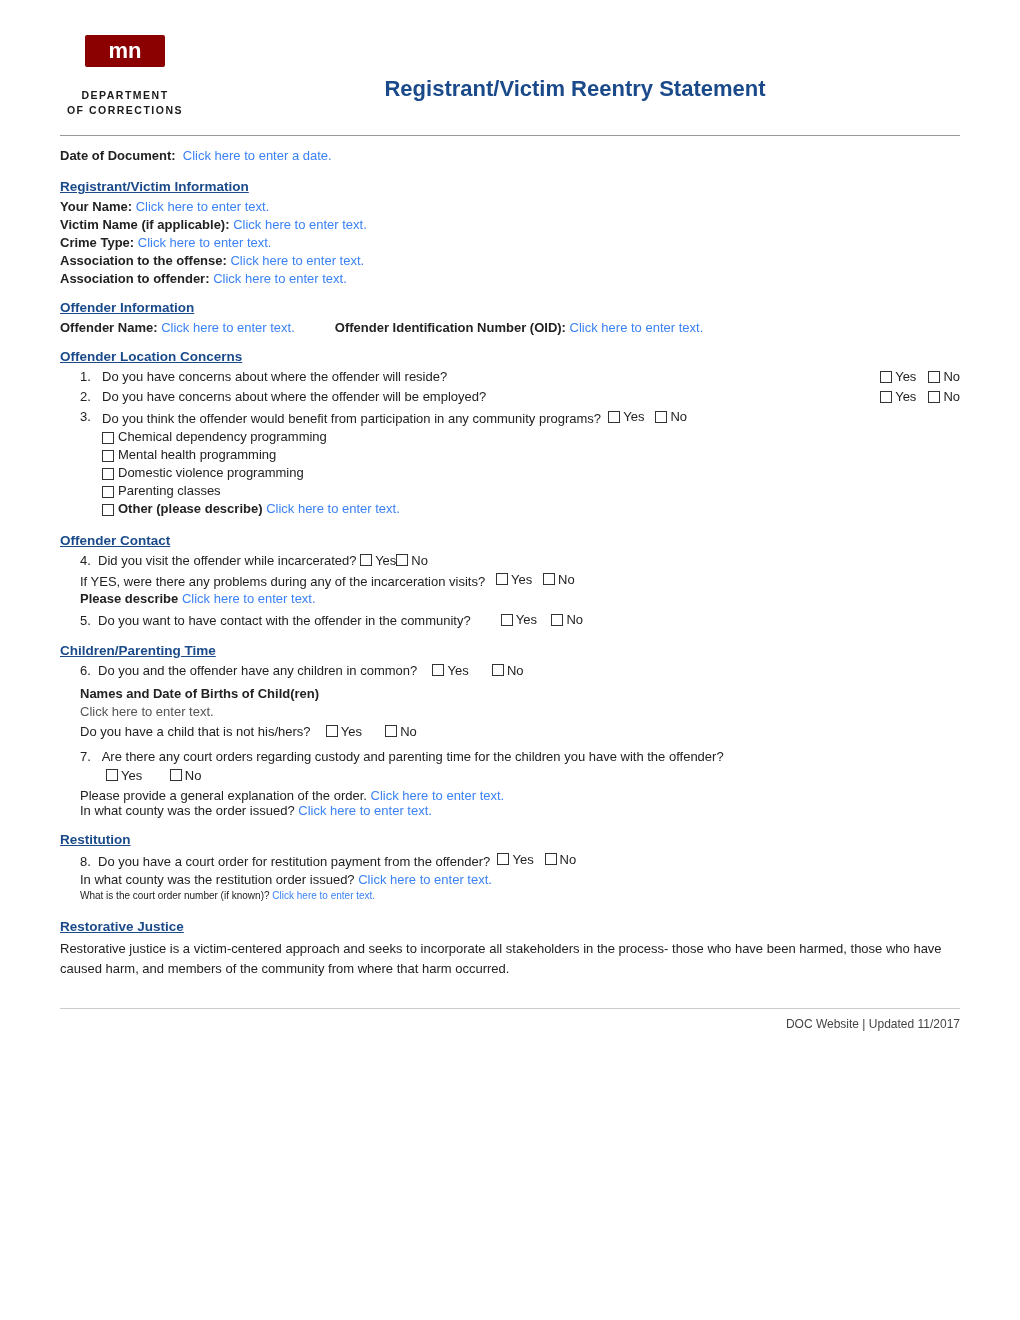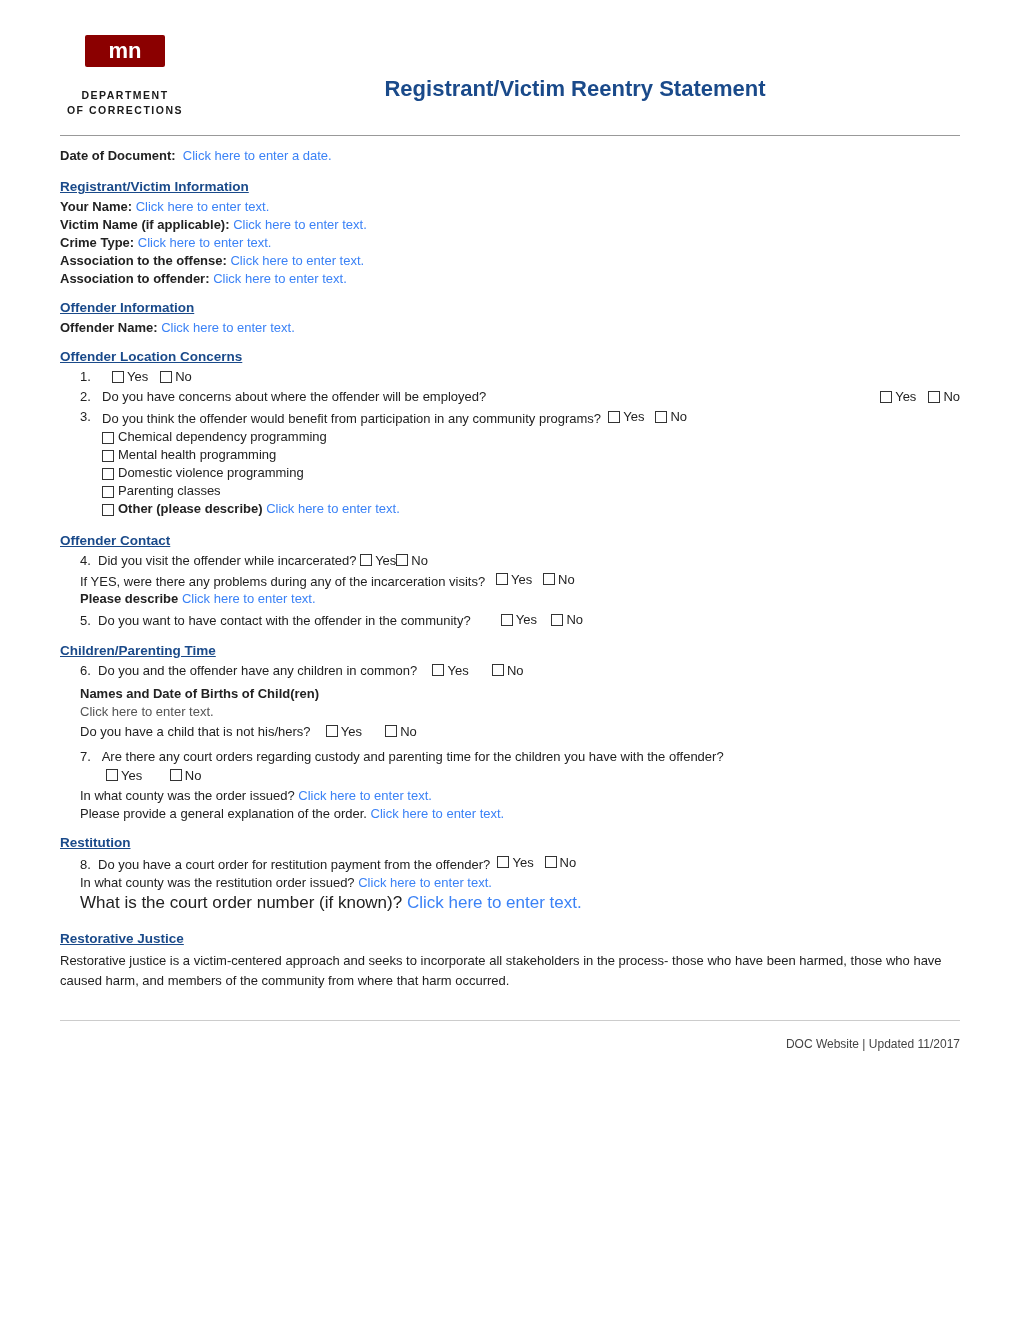--- a/index.html
+++ b/index.html
@@ -143,21 +143,21 @@
     .names-section {
       margin-top: 8px;
       margin-bottom: 6px;
     }
     .footer {
       text-align: right;
       font-size: 12px;
       color: #444;
       margin-top: 30px;
       border-top: 1px solid #ccc;
-      padding-top: 16px;
+      padding-top: 8px;
     }
     .q7-block {
       margin-top: 6px;
       font-size: 13px;
     }
   </style>
 </head>
 <body>
 
 <div class="header">
@@ -213,29 +213,34 @@
   </div>
 </div>
 
 <div>
   <div class="section-title">Offender Information</div>
   <div class="offender-info-row">
     <span>
       <strong>Offender Name:</strong>
       <span class="click-text"> Click here to enter text.</span>
     </span>
+    <span>
+      <strong>Offender Identification Number (OID):</strong>
+      <span class="click-text"> Click here to enter text.</span>
+    </span>
   </div>
 </div>
 
 <div>
   <div class="section-title">Offender Location Concerns</div>
   <div class="questions-list">
 
     <div class="question-item">
       <span class="q-number">1.</span>
+      <span class="q-text">Do you have concerns about where the offender will reside?</span>
       <span class="yn-group">
         <span class="checkbox-label">
           <span class="checkbox"></span>Yes
         </span>
         <span class="checkbox-label">
           <span class="checkbox"></span>No
         </span>
       </span>
     </div>
 
@@ -369,26 +374,26 @@
     </div>
     <div style="margin-left:26px; display:flex; gap:12px; margin-bottom:5px;">
       <span class="checkbox-label">
         <span class="checkbox"></span>Yes
       </span>
       &nbsp;
       <span class="checkbox-label">
         <span class="checkbox"></span>No
       </span>
     </div>
+    <div>
+      <span>Please provide a general explanation of the order.</span>
+      <span class="click-text"> Click here to enter text.</span>
+    </div>
     <div style="margin-bottom:3px;">
       <span>In what county was the order issued?</span>
-      <span class="click-text"> Click here to enter text.</span>
-    </div>
-    <div>
-      <span>Please provide a general explanation of the order.</span>
       <span class="click-text"> Click here to enter text.</span>
     </div>
   </div>
 </div>
 
 <div>
   <div class="section-title">Restitution</div>
   <div style="margin-left:20px;">
     <div style="font-size:13px; margin-bottom:4px;">
       <span>8. &nbsp;Do you have a court order for restitution payment from the offender?&nbsp;</span>
@@ -397,21 +402,21 @@
       </span>
       &nbsp;
       <span class="checkbox-label">
         <span class="checkbox"></span>No
       </span>
     </div>
     <div style="font-size:13px; margin-bottom:3px;">
       <span>In what county was the restitution order issued?</span>
       <span class="click-text"> Click here to enter text.</span>
     </div>
-    <div style="font-size:17px;">
+    <div style="font-size:10px;">
       <span>What is the court order number (if known)?</span>
       <span class="click-text"> Click here to enter text.</span>
     </div>
   </div>
 </div>
 
 <div style="margin-top:18px;">
   <div class="section-title">Restorative Justice</div>
   <div style="font-size:13px; line-height:1.5;">Restorative justice is a victim-centered approach and seeks to incorporate all stakeholders in the process- those who have been harmed, those who have caused harm, and members of the community from where that harm occurred.</div>
 </div>

